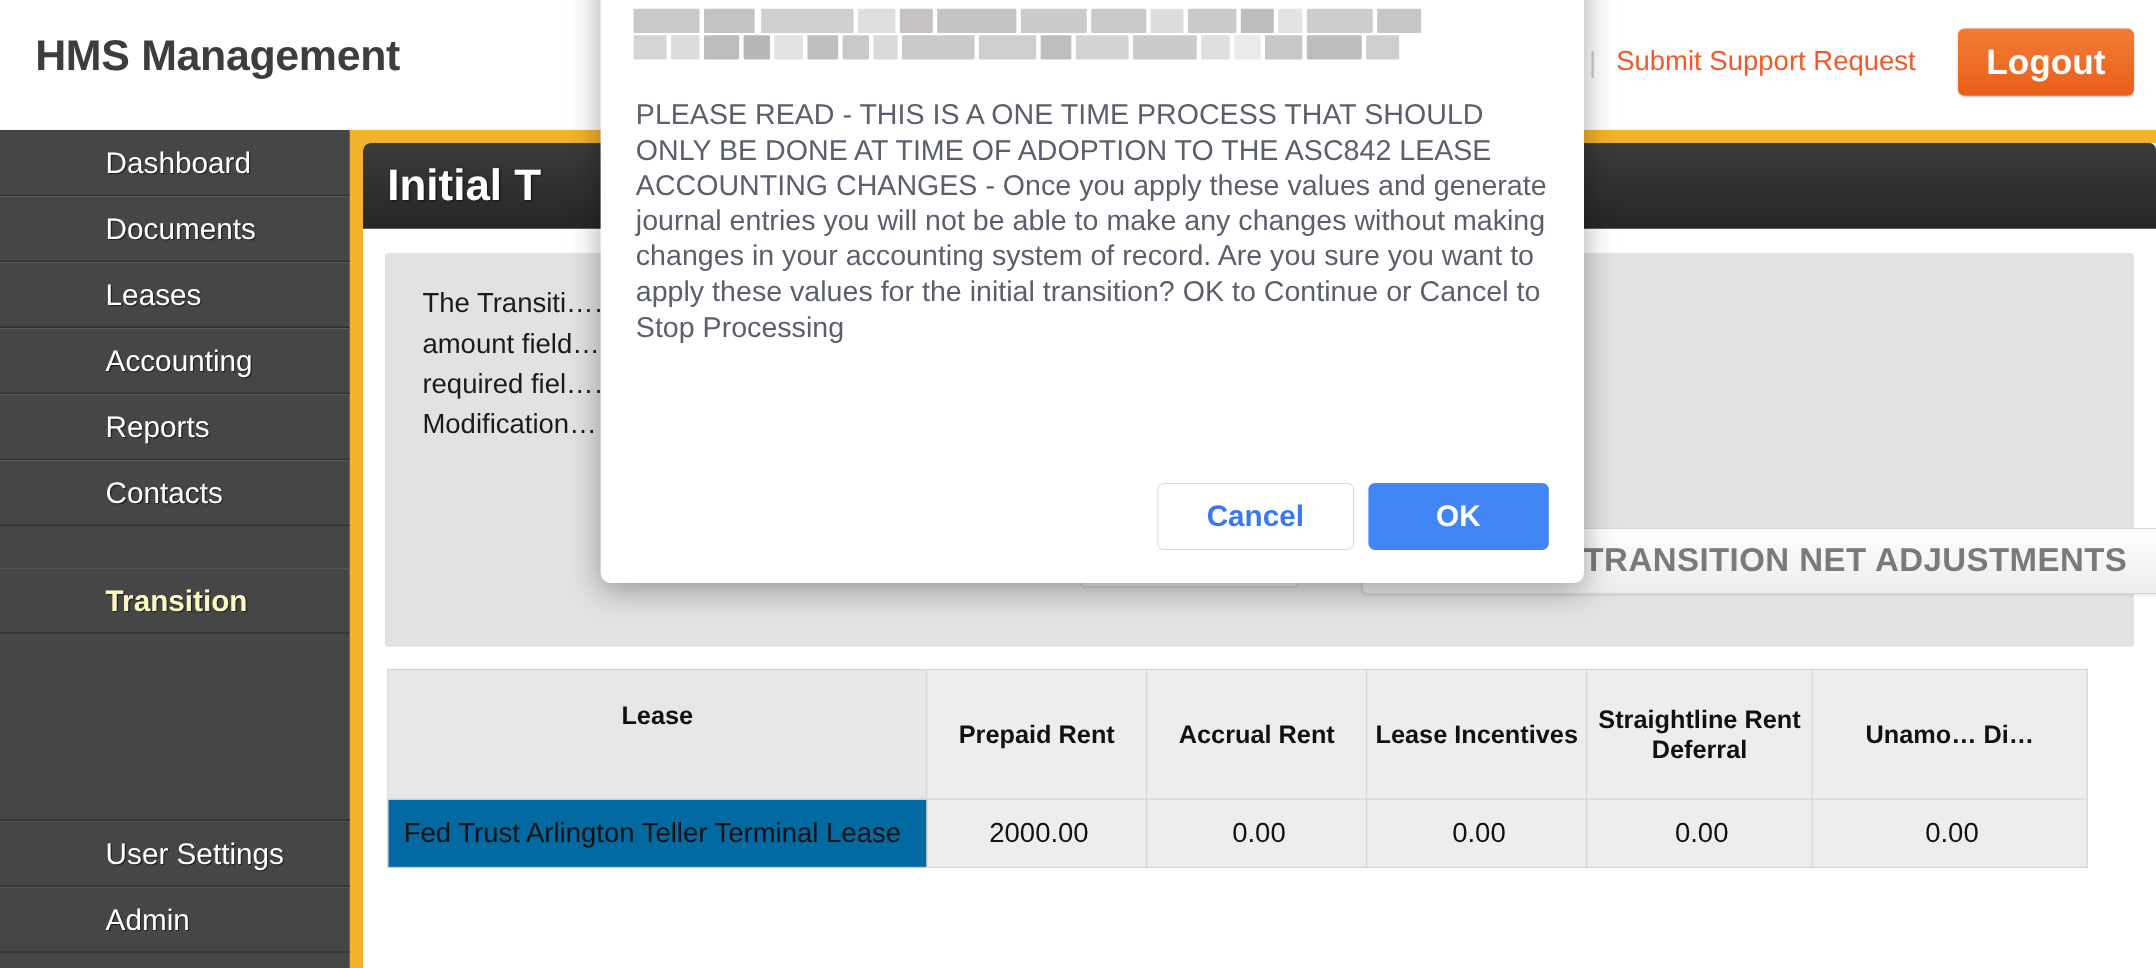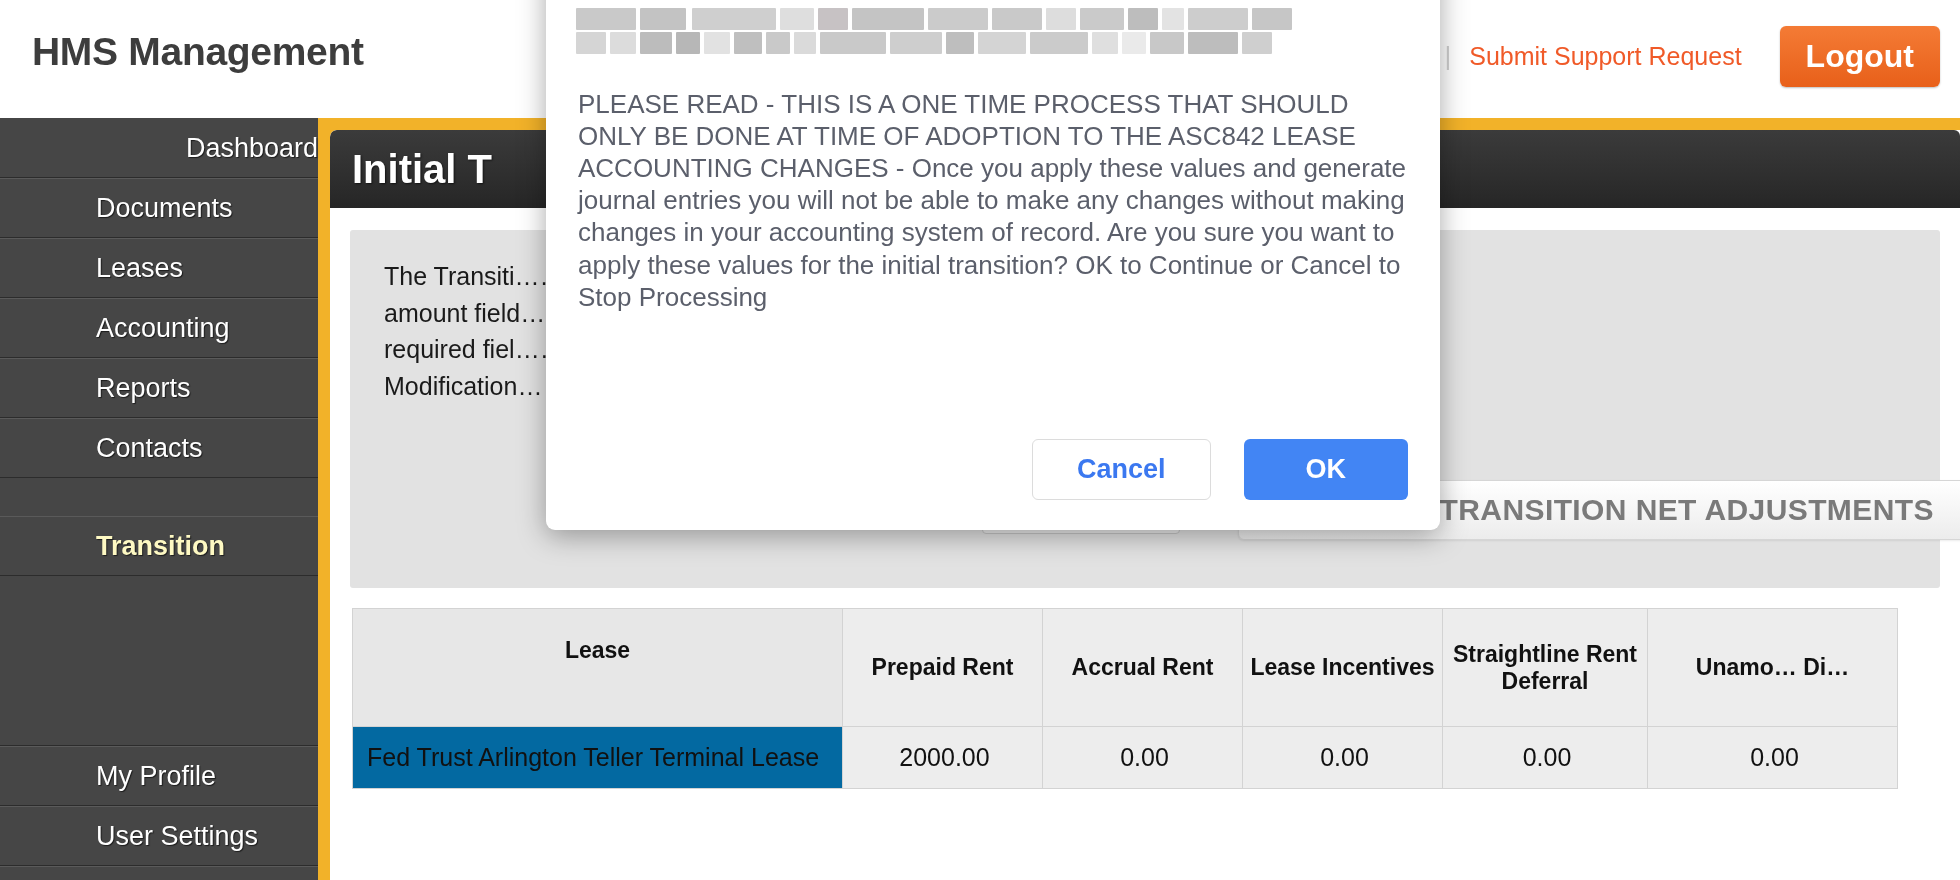--- a/index.html
+++ b/index.html
@@ -47,21 +47,21 @@
   .nav-item {
     height: 60px; line-height: 60px;
     color: #ffffff; font-size: 27px;
     padding-left: 96px;
     border-bottom: 1px solid #2c2c2c;
     box-shadow: inset 0 1px 0 #5a5a5a;
     cursor: pointer;
     text-shadow: 1px 1px 1px rgba(0,0,0,0.6);
     white-space: nowrap;
   }
-  .nav-item:first-child { box-shadow: none; text-align: right; }
+  .nav-item:first-child { box-shadow: none; }
   .nav-item.active { color: #fef9c3; font-weight: 700; margin-top: 38px; }
   .nav-gap { height: 170px; border-bottom: 1px solid #2c2c2c; }
 
   
   .content-wrap {
     position: absolute; left: 318px; top: 118px;
     width: 1642px; height: 762px;
     background: #f2b229; padding: 12px 0 0 12px;
     z-index: 3;
   }
@@ -156,21 +156,21 @@
   .modal-redacted {
     position: relative; margin: 74px 30px 0 30px; height: 64px;
   }
   .rbar { position: absolute; height: 22px; border-radius: 1px; }
   .modal-text {
     margin: 16px 32px 0 32px;
     font-size: 26px; line-height: 1.235; color: #5b5f6b;
   }
   .modal-actions {
     position: absolute; right: 32px; bottom: 30px;
-    display: flex; gap: 33px;
+    display: flex; gap: 13px;
   }
   .btn-cancel {
     background: #ffffff; color: #3b78f0;
     border: 1px solid #dcdcdc; border-radius: 6px;
     font-size: 27px; font-weight: 700;
     padding: 14px 44px; cursor: pointer;
     font-family: "Liberation Sans", sans-serif;
   }
   .btn-ok {
     background: #4285f4; color: #ffffff;
@@ -197,21 +197,20 @@
 
   <nav class="sidebar">
     <div class="nav-item">Dashboard</div>
     <div class="nav-item">Documents</div>
     <div class="nav-item">Leases</div>
     <div class="nav-item">Accounting</div>
     <div class="nav-item">Reports</div>
     <div class="nav-item">Contacts</div>
     <div class="nav-item active">Transition</div>
     <div class="nav-gap"></div>
-    <div class="nav-item">My Profile</div>
     <div class="nav-item">User Settings</div>
     <div class="nav-item">Admin</div>
   </nav>
 
   <div class="content-wrap">
     <div class="panel">
 
       <div class="panel-title">Initial T</div>
 
       <div class="panel-body">

